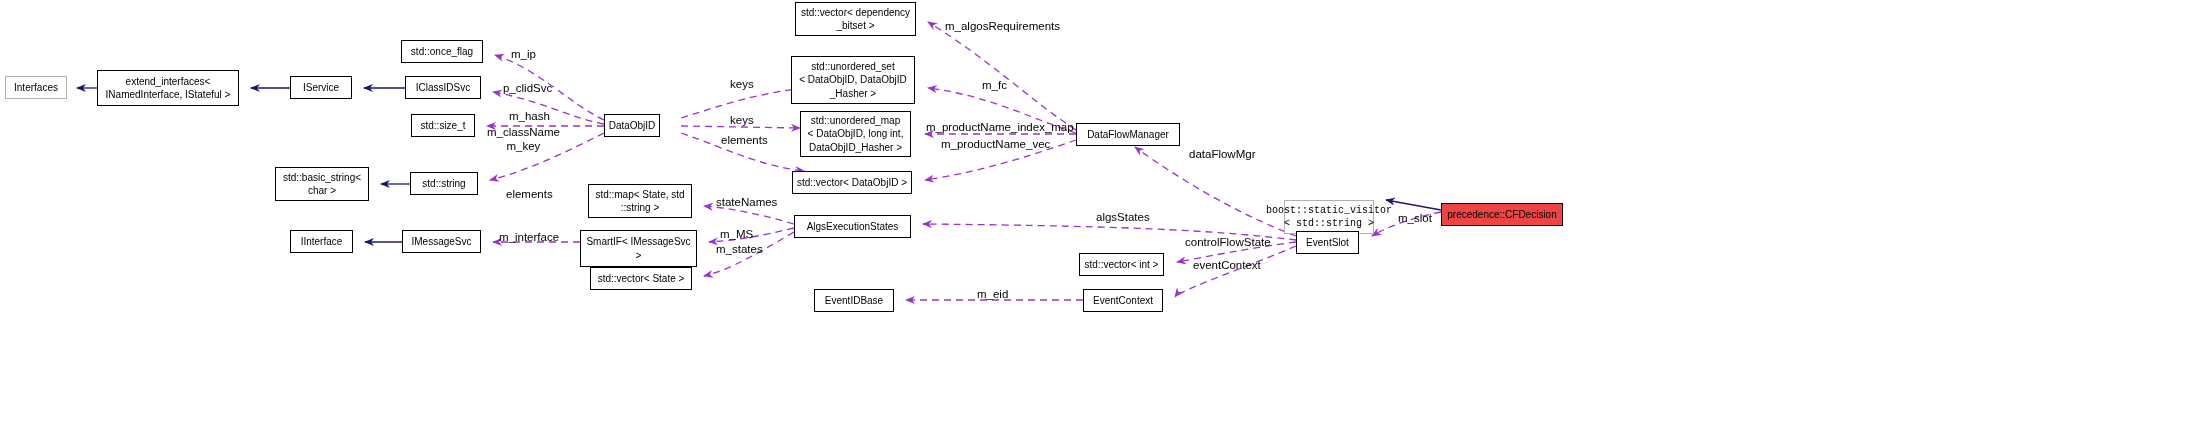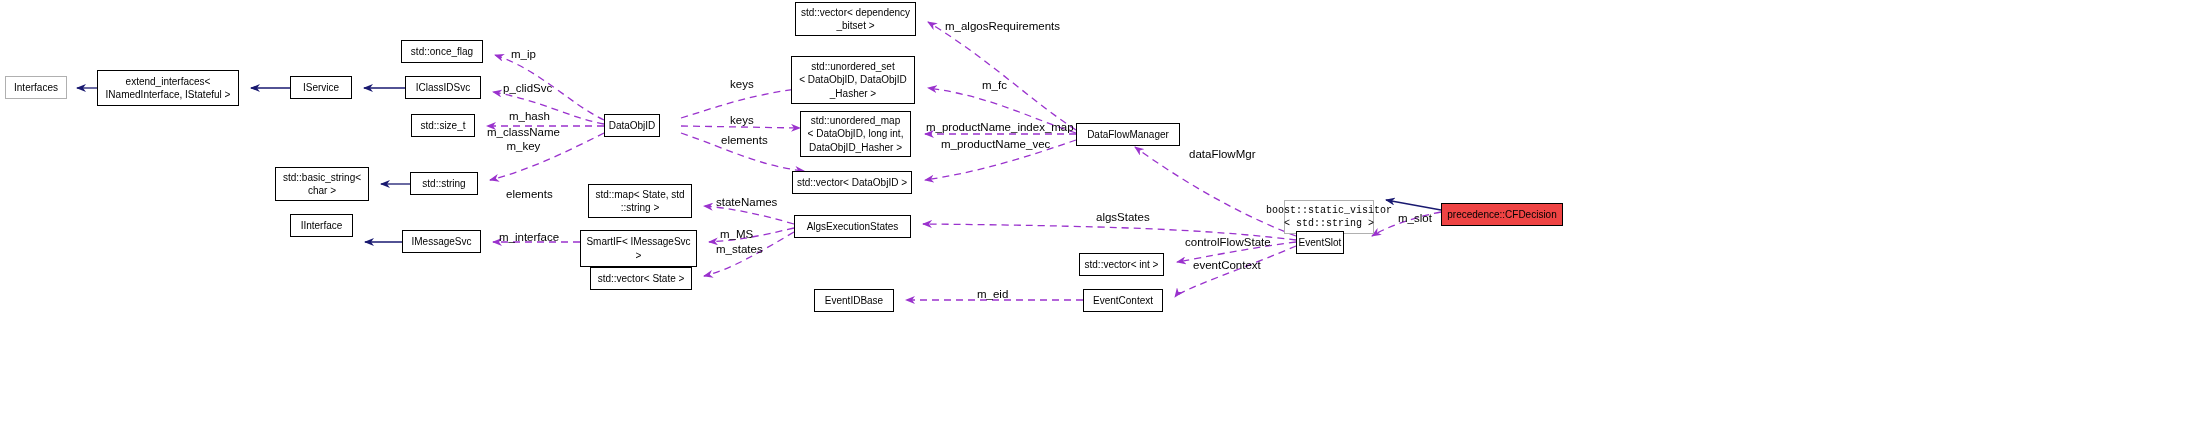--- a/index.html
+++ b/index.html
@@ -98,21 +98,21 @@
   <div class="node" style="left: 97px; top: 70px; width: 142px; height: 36px;">extend_interfaces&lt;
 INamedInterface, IStateful &gt;</div>
   <div class="node" style="left: 290px; top: 76px; width: 62px; height: 23px;">IService</div>
   <div class="node" style="left: 405px; top: 76px; width: 76px; height: 23px;">IClassIDSvc</div>
   <div class="node" style="left: 401px; top: 40px; width: 82px; height: 23px;">std::once_flag</div>
   <div class="node" style="left: 411px; top: 114px; width: 64px; height: 23px;">std::size_t</div>
   <div class="node" style="left: 604px; top: 114px; width: 56px; height: 23px;">DataObjID</div>
   <div class="node" style="left: 275px; top: 167px; width: 94px; height: 34px;">std::basic_string&lt;
 char &gt;</div>
   <div class="node" style="left: 410px; top: 172px; width: 68px; height: 23px;">std::string</div>
-  <div class="node" style="left: 290px; top: 214px; width: 63px; height: 23px;">IInterface</div>
+  <div class="node" style="left: 290px; top: 230px; width: 63px; height: 23px;">IInterface</div>
   <div class="node" style="left: 402px; top: 230px; width: 79px; height: 23px;">IMessageSvc</div>
   <div class="node" style="left: 580px; top: 230px; width: 117px; height: 37px;">SmartIF&lt; IMessageSvc &gt;</div>
   <div class="node" style="left: 588px; top: 184px; width: 104px; height: 34px;">std::map&lt; State, std
 ::string &gt;</div>
   <div class="node" style="left: 590px; top: 267px; width: 102px; height: 23px;">std::vector&lt; State &gt;</div>
   <div class="node" style="left: 794px; top: 215px; width: 117px; height: 23px;">AlgsExecutionStates</div>
   <div class="node" style="left: 792px; top: 171px; width: 120px; height: 23px;">std::vector&lt; DataObjID &gt;</div>
   <div class="node" style="left: 814px; top: 289px; width: 80px; height: 23px;">EventIDBase</div>
   <div class="node" style="left: 791px; top: 56px; width: 124px; height: 48px;">std::unordered_set
 &lt; DataObjID, DataObjID
@@ -120,21 +120,21 @@
   <div class="node" style="left: 800px; top: 111px; width: 111px; height: 46px;">std::unordered_map
 &lt; DataObjID, long int,
 DataObjID_Hasher &gt;</div>
   <div class="node" style="left: 795px; top: 2px; width: 121px; height: 34px;">std::vector&lt; dependency
 _bitset &gt;</div>
   <div class="node" style="left: 1076px; top: 123px; width: 104px; height: 23px;">DataFlowManager</div>
   <div class="node" style="left: 1079px; top: 253px; width: 85px; height: 23px;">std::vector&lt; int &gt;</div>
   <div class="node" style="left: 1083px; top: 289px; width: 80px; height: 23px;">EventContext</div>
   <div class="node gray-border" style="left: 1284px; top: 200px; width: 90px; height: 34px; font-family: Liberation Mono, monospace;">boost::static_visitor
 &lt; std::string &gt;</div>
-  <div class="node" style="left: 1296px; top: 231px; width: 48px; height: 23px;">EventSlot</div>
+  <div class="node" style="left: 1296px; top: 231px; width: 63px; height: 23px;">EventSlot</div>
   <div class="node highlight" style="left: 1441px; top: 203px; width: 122px; height: 23px;">precedence::CFDecision</div>
 
   <div class="edgelabel" style="left: 511px; top: 48px;">m_ip</div>
   <div class="edgelabel" style="left: 503px; top: 82px;">p_clidSvc</div>
   <div class="edgelabel" style="left: 509px; top: 110px;">m_hash</div>
   <div class="edgelabel" style="left: 487px; top: 126px;">m_className
 m_key</div>
   <div class="edgelabel" style="left: 730px; top: 78px;">keys</div>
   <div class="edgelabel" style="left: 730px; top: 114px;">keys</div>
   <div class="edgelabel" style="left: 721px; top: 134px;">elements</div>

